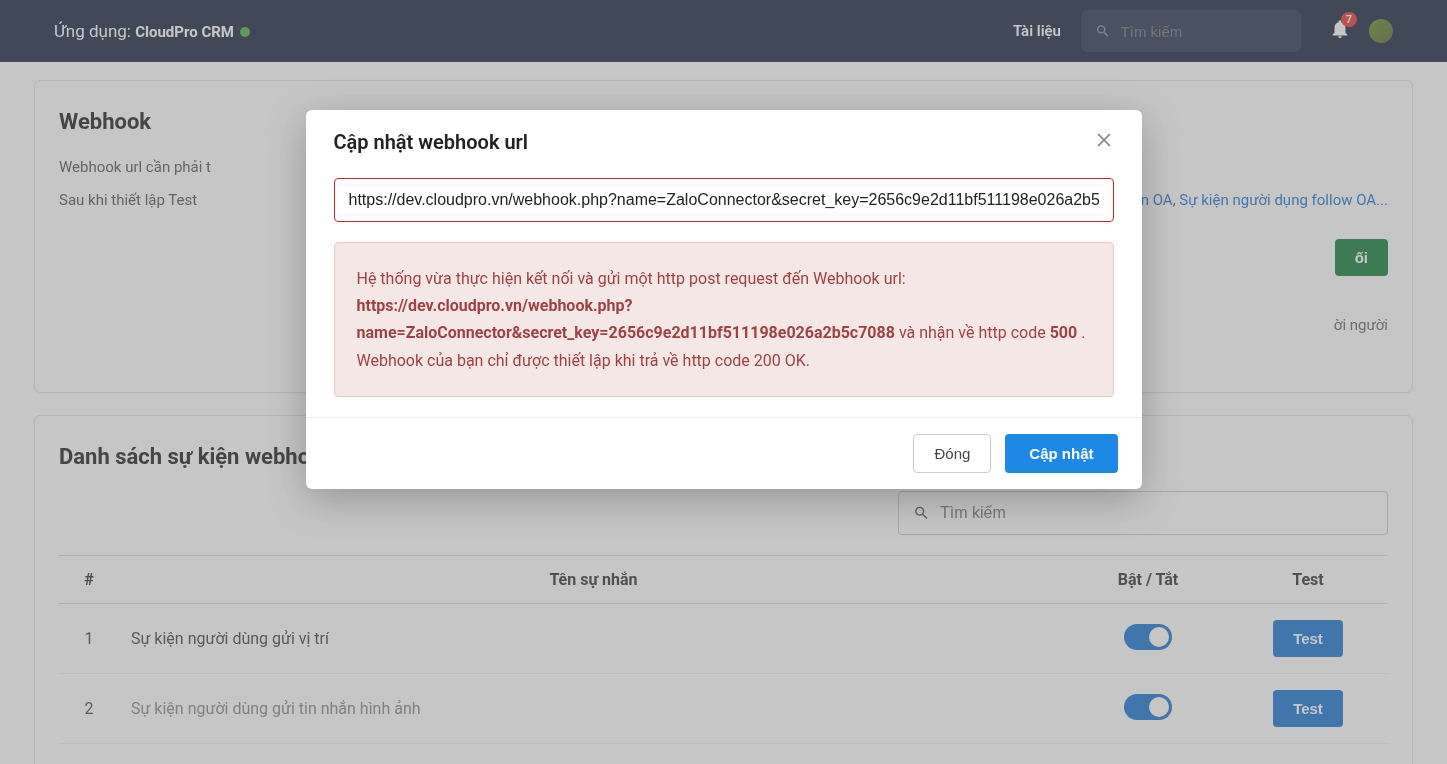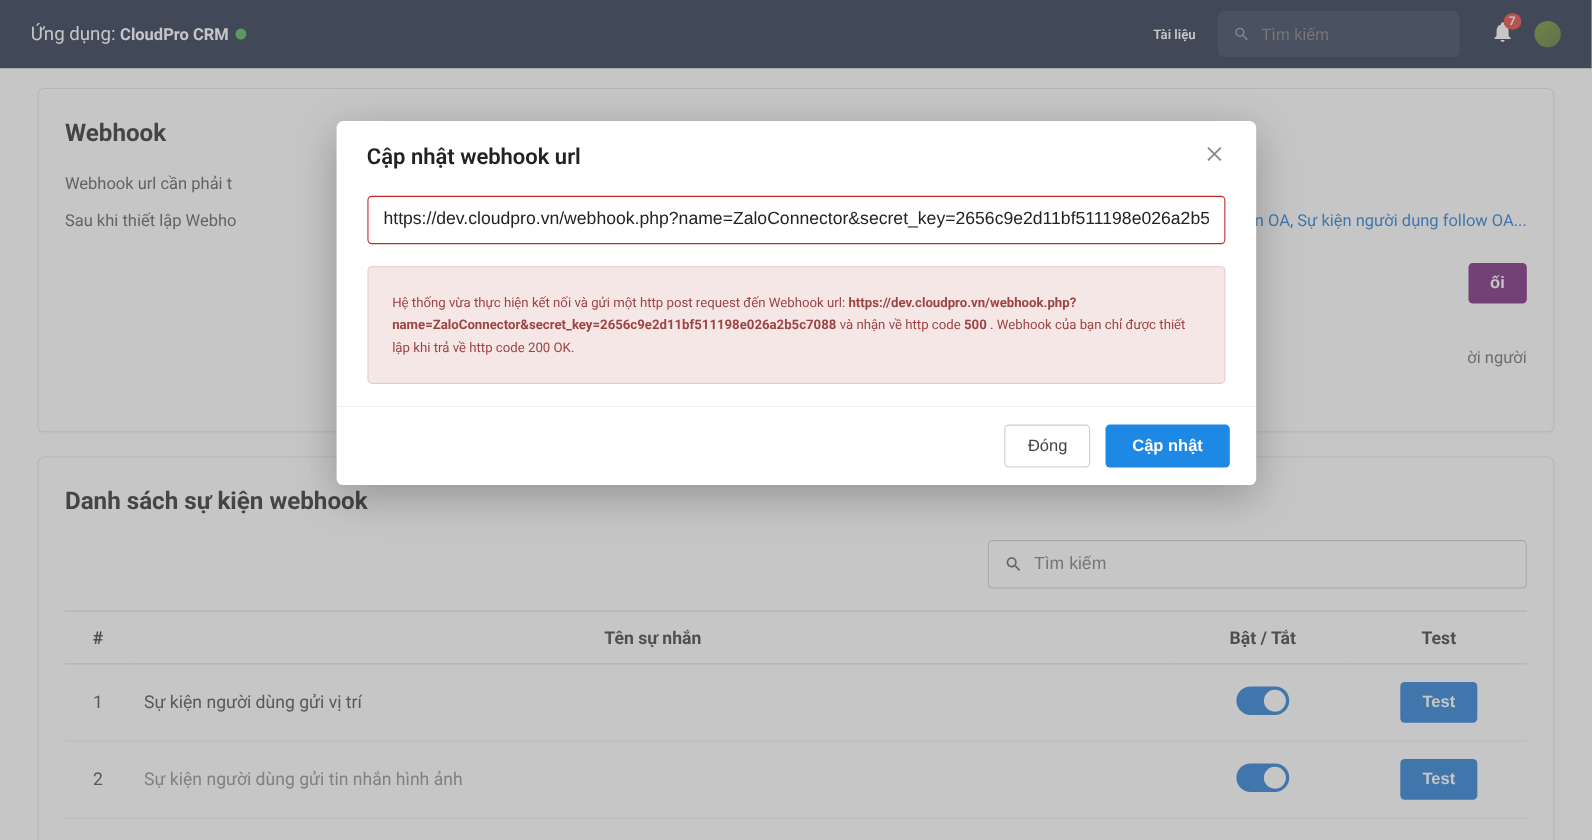--- a/index.html
+++ b/index.html
@@ -1,36 +1,36 @@
 <!DOCTYPE html>
 <html><head>
 <meta charset="utf-8">
 <style>
 * { margin: 0; padding: 0; box-sizing: border-box; }
 body { font-family: -apple-system, BlinkMacSystemFont, "Segoe UI", Roboto, "Helvetica Neue", Arial, sans-serif; background: #fff; color: #333; font-size: 15px; }
-.header { background: #1a2742; height: 62px; display: flex; align-items: center; padding: 0 28px; color: #fff; }
+.header { background: #1a2742; height: 62px; display: flex; align-items: center; padding: 0 54px; color: #fff; }
 .app-label { font-size: 17px; }
 .app-name { font-weight: 700; }
 .status-dot { display: inline-block; width: 10px; height: 10px; background: #4caf50; border-radius: 50%; margin-left: 6px; }
 .header-spacer { flex: 1; }
-.docs-link { color: #fff; font-weight: 600; margin-right: 20px; font-size: 12px; }
+.docs-link { color: #fff; font-weight: 600; margin-right: 20px; font-size: 15px; }
 .search-box { background: #2a3650; border-radius: 6px; height: 42px; width: 220px; display: flex; align-items: center; padding: 0 14px; margin-right: 28px; }
 .search-box svg { width: 18px; height: 18px; fill: #8a94ad; }
 .search-box input { background: transparent; border: none; outline: none; color: #8a94ad; font-size: 15px; margin-left: 10px; width: 100%; }
 .bell-wrap { position: relative; margin-right: 18px; cursor: pointer; }
 .bell-wrap svg { width: 22px; height: 22px; fill: #fff; }
 .badge { position: absolute; top: -6px; right: -6px; background: #e53935; color: #fff; border-radius: 10px; font-size: 11px; padding: 1px 5px; font-weight: 600; }
 .avatar { width: 24px; height: 24px; border-radius: 50%; background: linear-gradient(135deg,#6b8e23,#556b2f); overflow: hidden; }
 .page { padding: 18px 34px; }
 .card { background: #fff; border: 1px solid #e1e4e8; border-radius: 6px; padding: 28px 24px; margin-bottom: 22px; box-shadow: 0 1px 2px rgba(0,0,0,0.03); }
 .card-title { font-size: 22px; font-weight: 700; color: #222; margin-bottom: 22px; }
 .desc-line { color: #555; margin-bottom: 10px; font-size: 15px; line-height: 1.5; }
 .desc-link { color: #1976d2; }
 .url-row { display: flex; align-items: center; gap: 12px; margin-top: 18px; }
-.btn-blue { background: #701a75; color: #fff; border: none; border-radius: 4px; padding: 10px 20px; font-size: 15px; font-weight: 600; cursor: pointer; }
+.btn-blue { background: #15803d; color: #fff; border: none; border-radius: 4px; padding: 10px 20px; font-size: 15px; font-weight: 600; cursor: pointer; }
 .events-search { display: flex; justify-content: flex-end; margin-bottom: 20px; }
 .events-search-box { border: 1px solid #ccc; border-radius: 4px; width: 490px; height: 44px; display: flex; align-items: center; padding: 0 14px; }
 .events-search-box svg { width: 18px; height: 18px; fill: #555; }
 .events-search-box input { border: none; outline: none; font-size: 16px; margin-left: 10px; width: 100%; }
 table.events { width: 100%; border-collapse: collapse; }
 table.events th { padding: 14px 12px; border-bottom: 1px solid #ddd; color: #333; font-weight: 700; font-size: 16px; text-align: left; border-top: 1px solid #ddd; }
 table.events th.center, table.events td.center { text-align: center; }
 table.events td { padding: 16px 12px; border-bottom: 1px solid #eee; font-size: 16px; color: #444; }
 .col-idx { width: 60px; text-align: center; }
 .col-toggle { width: 160px; }
@@ -41,21 +41,21 @@
 
 .overlay { position: fixed; inset: 0; background: rgba(120,120,120,0.42); display: flex; align-items: flex-start; justify-content: center; padding-top: 110px; }
 .modal { background: #fff; width: 836px; border-radius: 6px; box-shadow: 0 10px 40px rgba(0,0,0,0.25); overflow: hidden; }
 .modal-head { display: flex; align-items: center; justify-content: space-between; padding: 20px 28px; }
 .modal-title { font-size: 20px; font-weight: 600; color: #222; }
 .modal-close { cursor: pointer; color: #888; }
 .modal-close svg { width: 20px; height: 20px; stroke: #888; }
 .modal-body { padding: 4px 28px 20px 28px; }
 .field-label { color: #c62828; font-size: 16px; margin-bottom: 10px; }
 .field-input { width: 100%; border: 1.5px solid #c62828; border-radius: 4px; padding: 12px 14px; font-size: 16px; color: #222; }
-.alert { margin-top: 20px; background: #f6e7e7; border: 1px solid #e9c8c8; border-radius: 4px; padding: 22px 22px; color: #9e4343; font-size: 12px; line-height: 1.7; }
+.alert { margin-top: 20px; background: #f6e7e7; border: 1px solid #e9c8c8; border-radius: 4px; padding: 22px 22px; color: #9e4343; font-size: 16px; line-height: 1.7; }
 .alert b { font-weight: 700; }
 .modal-foot { border-top: 1px solid #eee; padding: 16px 24px; display: flex; justify-content: flex-end; gap: 14px; }
 .btn-outline-gray { background: #fff; color: #444; border: 1px solid #ccc; border-radius: 4px; padding: 10px 20px; font-size: 15px; cursor: pointer; }
 .btn-primary { background: #1e88e5; color: #fff; border: none; border-radius: 4px; padding: 10px 24px; font-size: 15px; font-weight: 700; cursor: pointer; }
 </style>
 </head>
 <body>
 
 <div class="header">
   <span>
@@ -77,21 +77,21 @@
   </div>
   <div class="avatar"></div>
 </div>
 
 <div class="page">
 
   <div class="card">
     <div class="card-title">Webhook</div>
     <div class="desc-line">Webhook url cần phải t</div>
     <div class="desc-line">
-      <span>Sau khi thiết lập Webho</span>
+      <span>Sau khi thiết lập Test</span>
       <span style="float:right">
         <a class="desc-link">ửi tin nhắn text đến OA</a><span>, </span><a class="desc-link">Sự kiện người dụng follow OA...</a>
       </span>
     </div>
     <div style="clear:both"></div>
     <div class="url-row">
       <div style="flex:1"></div>
       <button class="btn-blue">ối</button>
     </div>
     <div style="height:40px"></div>

